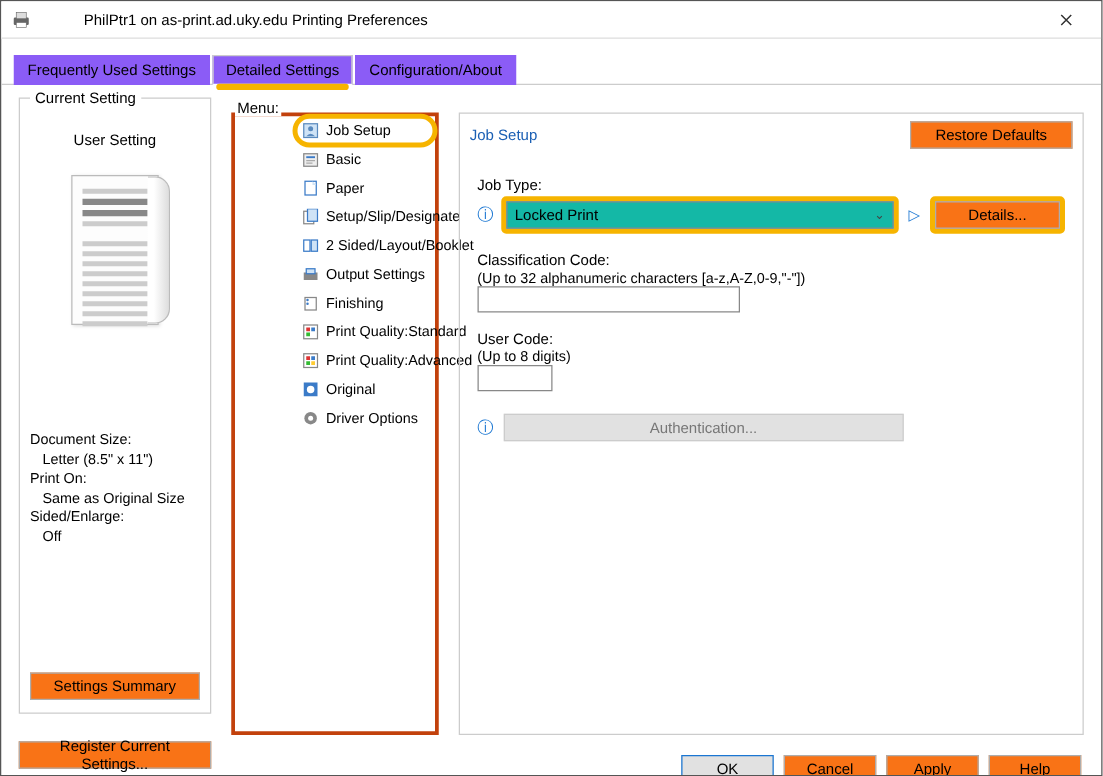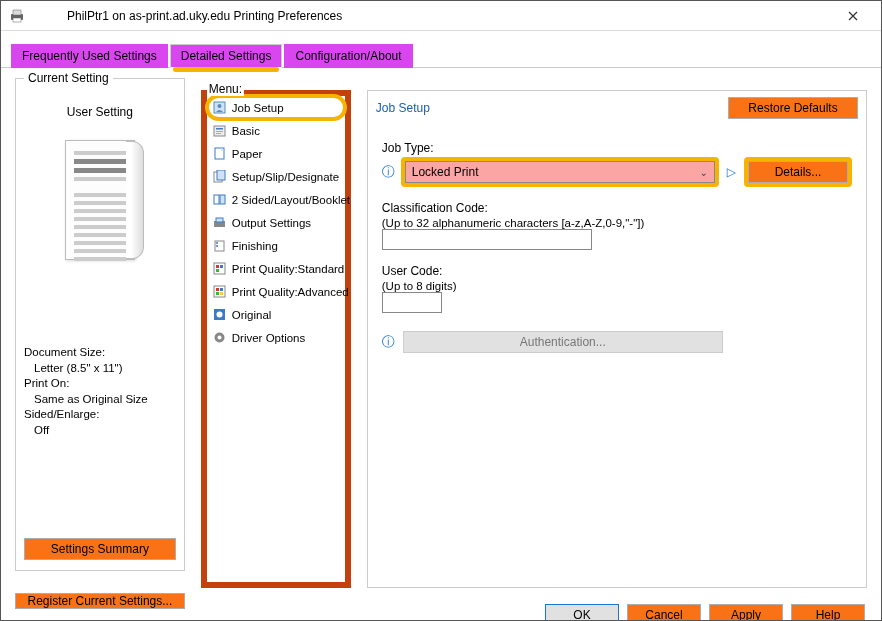--- a/index.html
+++ b/index.html
@@ -34,21 +34,21 @@
     padding: 12px 10px 0 10px;
     border-bottom: 1px solid #ccc;
   }
   .tab {
     padding: 4px 10px;
     border: 1px solid transparent;
     border-bottom: none;
     margin-right: 2px;
     position: relative;
     top: 1px;
-    background: #d946ef;
+    background: #8b5cf6;
     color: #000;
   }
   .tab.active {
     border: 1px solid #ccc;
     border-bottom: 1px solid #fff;
   }
   .tab.underline::after {
     content: "";
     position: absolute;
     left: 2px; right: 2px; bottom: -5px;
@@ -111,24 +111,25 @@
     border: 1px solid #adadad;
     padding: 0 10px;
     font-size: 12px;
     font-family: inherit;
     cursor: pointer;
   }
   .btn.wide { width: 100%; }
   .left-col .settings-summary { margin-top: 14px; }
   .left-col .register { margin-top: 30px; }
   .menu-col {
-    width: 150px;
-    border: 6px solid #c2410c;
+    width: 166px;
+    border: 3px solid #c2410c;
     position: relative;
     padding-top: 0;
+    padding-left: 48px;
   }
   .menu-label {
     position: absolute;
     top: -14px; left: 0;
     font-size: 12px;
     background:#fff; padding:0 2px;
   }
   .menu-item {
     display:flex; align-items:center;
     gap: 5px;
@@ -158,21 +159,21 @@
     margin-bottom: 22px;
   }
   .detail-header .heading { color: #1a5fb4; font-size: 12px; }
   .detail-body { padding: 0 6px; }
   .lbl { font-size: 12px; margin-bottom: 2px; display:block; }
   .row { display:flex; align-items:center; gap:6px; margin-bottom: 14px; }
   .info-icon { color:#1a76d2; font-size:13px; }
   .select {
     display:flex; align-items:center; justify-content:space-between;
     height: 22px;
-    background: #fca5a5;
+    background: #14b8a6;
     border: 1px solid #888;
     padding: 0 6px;
     font-size: 12px;
     width: 310px;
   }
   .select .chev { font-size: 10px; color:#444; }
   .play { color:#1a76d2; font-size:12px; margin: 0 2px; }
   .details-btn-wrap {
     display:inline-block;
   }

